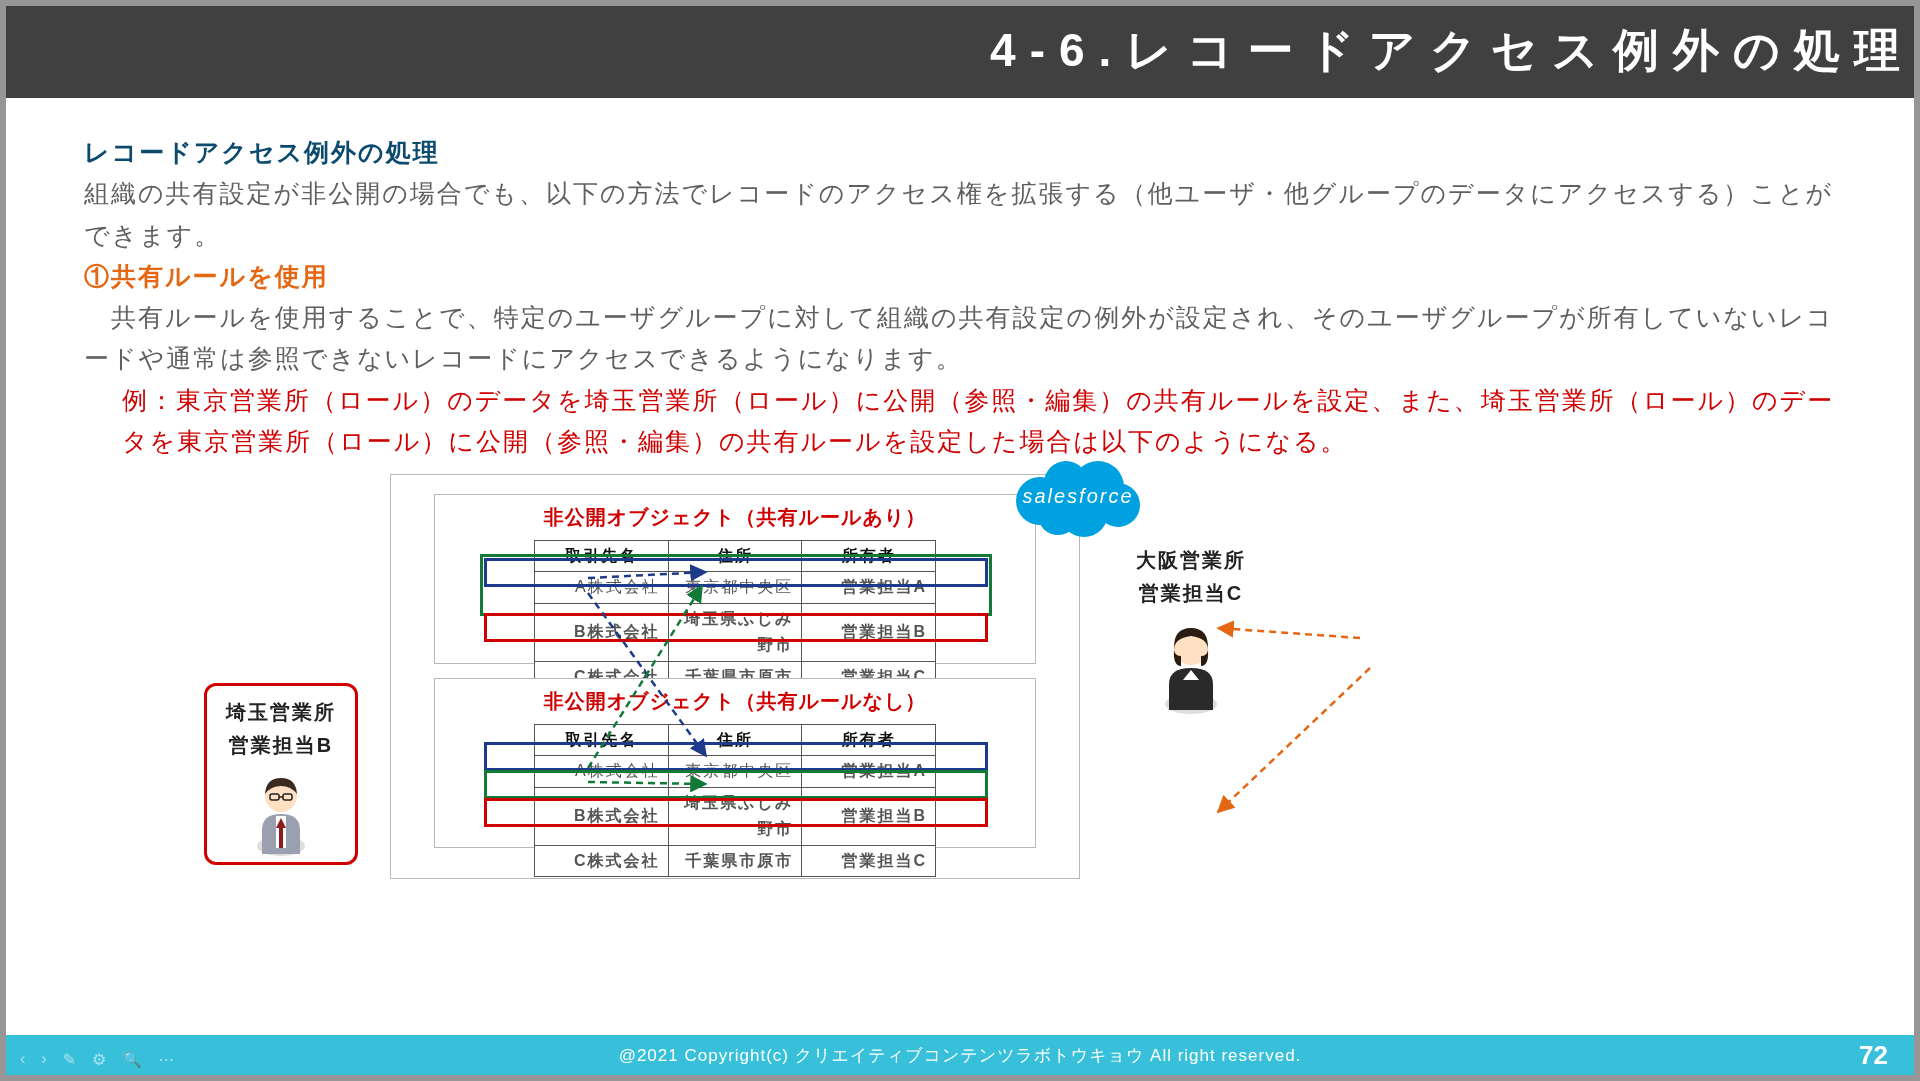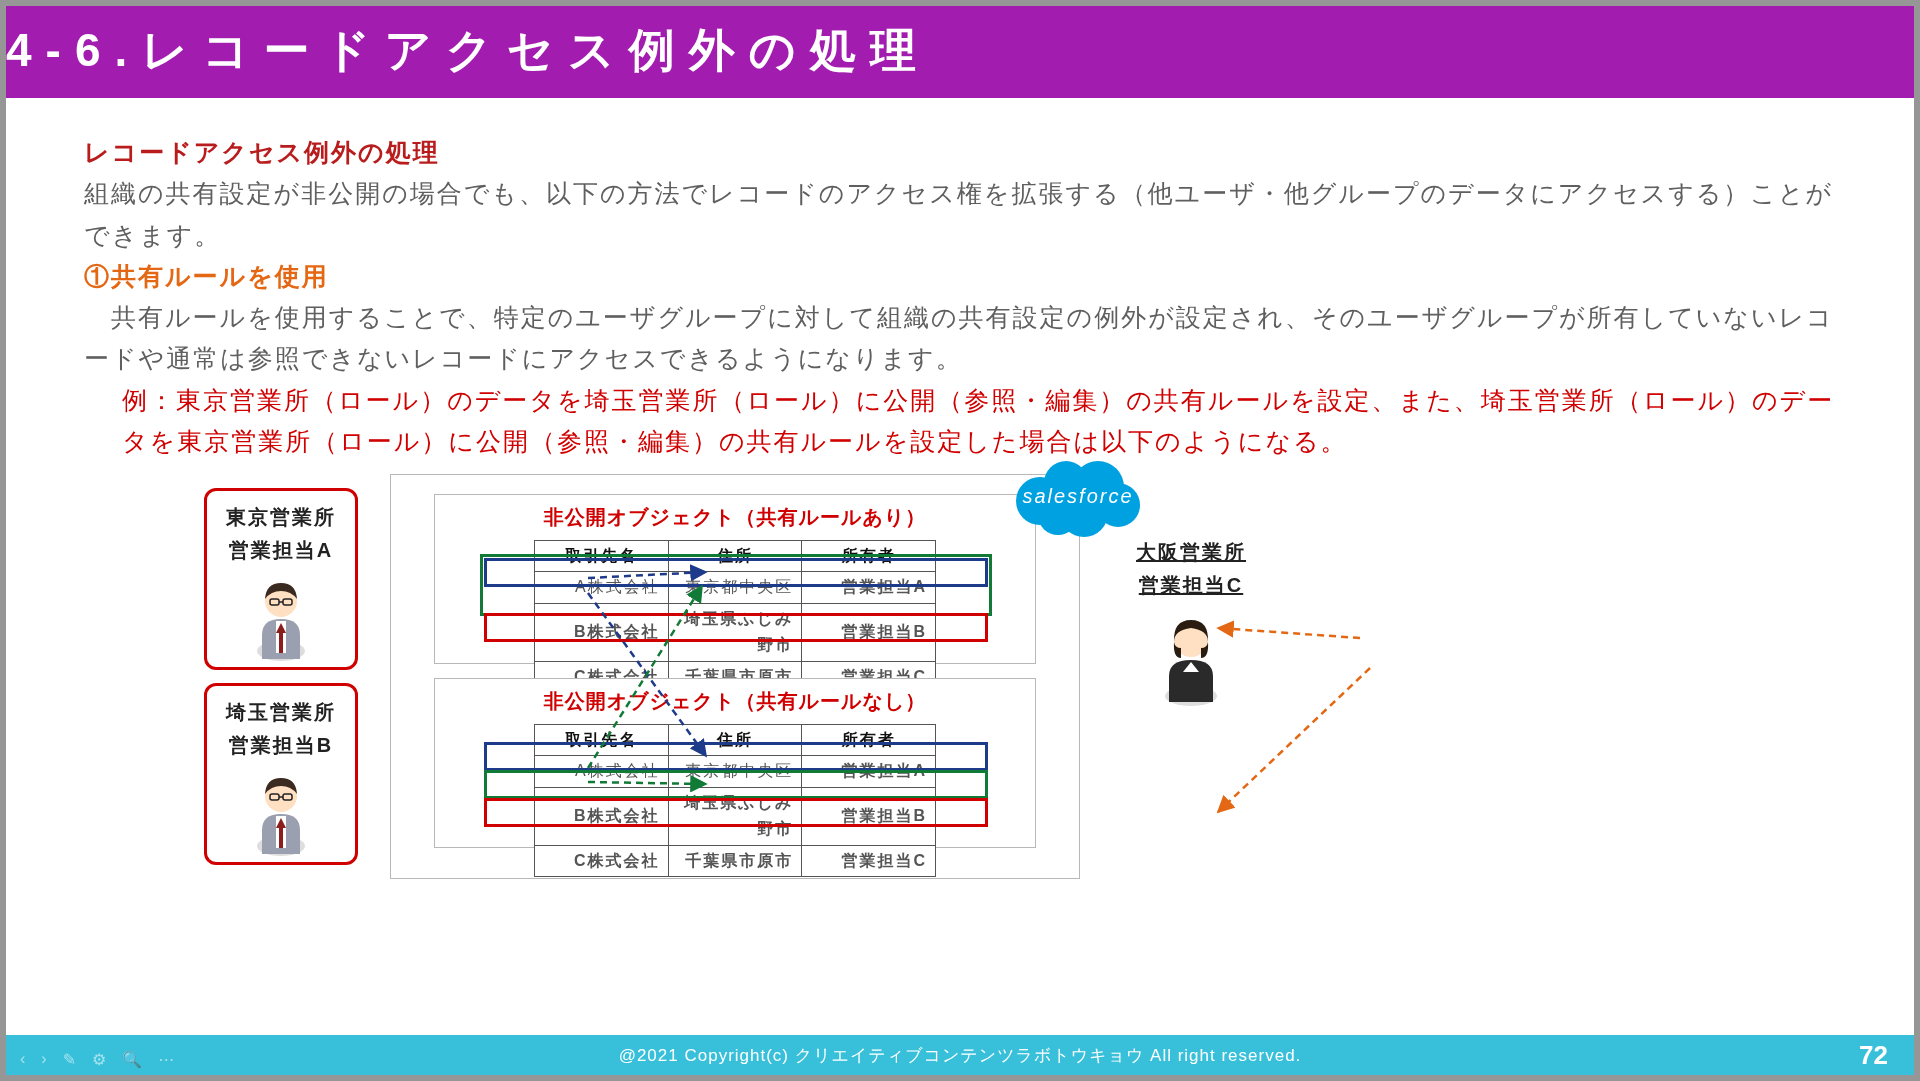--- a/index.html
+++ b/index.html
@@ -6,37 +6,37 @@
   body {
     width: 1920px;
     height: 1081px;
     font-family: "Hiragino Kaku Gothic ProN", "Meiryo", sans-serif;
     background: #ffffff;
     border: 6px solid #969696;
     position: relative;
     overflow: hidden;
   }
   .title-bar {
-    background: #a21caf;
+    background: #404040;
     color: #ffffff;
-    text-align: left;
+    text-align: right;
     font-size: 46px;
     font-weight: bold;
     letter-spacing: 14px;
     padding: 14px 0 16px;
   }
   .content {
     padding: 34px 78px 0 78px;
     font-size: 25px;
     color: #5f5f5f;
     line-height: 1.65;
     letter-spacing: 2px;
   }
   .subtitle {
-    color: #b91c1c;
+    color: #0c4a6e;
     font-weight: bold;
     font-size: 25px;
   }
   .orange { color: #e46713; font-weight: bold; }
   .red    { color: #d00000; margin-left: 38px; }
   .diagram {
     position: relative;
     margin: 6px auto 0;
     height: 440px;
   }
@@ -162,55 +162,39 @@
 
 <div class="content">
   <div class="subtitle">レコードアクセス例外の処理</div>
   <div>組織の共有設定が非公開の場合でも、以下の方法でレコードのアクセス権を拡張する（他ユーザ・他グループのデータにアクセスする）ことができます。</div>
   <div class="orange">①共有ルールを使用</div>
   <div>　共有ルールを使用することで、特定のユーザグループに対して組織の共有設定の例外が設定され、そのユーザグループが所有していないレコードや通常は参照できないレコードにアクセスできるようになります。</div>
   <div class="red">例：東京営業所（ロール）のデータを埼玉営業所（ロール）に公開（参照・編集）の共有ルールを設定、また、埼玉営業所（ロール）のデータを東京営業所（ロール）に公開（参照・編集）の共有ルールを設定した場合は以下のようになる。</div>
 
   <div class="diagram">
 
-    <div class="user-box" style="left:120px; top:20px;">
-      <div>東京営業所</div>
-      <div class="label2">営業担当A</div>
-      <svg viewBox="0 0 70 90">
-        <ellipse cx="35" cy="78" rx="24" ry="10" fill="#ddd"></ellipse>
-        <path d="M16 86 L16 62 Q16 46 35 46 Q54 46 54 62 L54 86 Z" fill="#9aa0af"></path>
-        <rect x="30" y="48" width="10" height="32" fill="#fff"></rect>
-        <polygon points="35,50 30,60 40,60" fill="#8b1d1d"></polygon>
-        <rect x="33" y="58" width="4" height="22" fill="#8b1d1d"></rect>
-        <circle cx="35" cy="28" r="16" fill="#ffe0c2"></circle>
-        <path d="M19 26 Q20 10 35 10 Q50 10 51 26 Q45 18 35 18 Q25 18 19 26Z" fill="#3b2a1f"></path>
-        <rect x="24" y="26" width="9" height="6" rx="2" fill="none" stroke="#222" stroke-width="1.5"></rect>
-        <rect x="37" y="26" width="9" height="6" rx="2" fill="none" stroke="#222" stroke-width="1.5"></rect>
-        <line x1="33" y1="29" x2="37" y2="29" stroke="#222" stroke-width="1.5"></line>
-      </svg>
-    </div>
 
     <div class="user-box" style="left:120px; top:215px;">
       <div>埼玉営業所</div>
       <div class="label2">営業担当B</div>
       <svg viewBox="0 0 70 90">
         <ellipse cx="35" cy="78" rx="24" ry="10" fill="#ddd"></ellipse>
         <path d="M16 86 L16 62 Q16 46 35 46 Q54 46 54 62 L54 86 Z" fill="#9aa0af"></path>
         <rect x="30" y="48" width="10" height="32" fill="#fff"></rect>
         <polygon points="35,50 30,60 40,60" fill="#8b1d1d"></polygon>
         <rect x="33" y="58" width="4" height="22" fill="#8b1d1d"></rect>
         <circle cx="35" cy="28" r="16" fill="#ffe0c2"></circle>
         <path d="M19 26 Q20 10 35 10 Q50 10 51 26 Q45 18 35 18 Q25 18 19 26Z" fill="#3b2a1f"></path>
         <rect x="24" y="26" width="9" height="6" rx="2" fill="none" stroke="#222" stroke-width="1.5"></rect>
         <rect x="37" y="26" width="9" height="6" rx="2" fill="none" stroke="#222" stroke-width="1.5"></rect>
         <line x1="33" y1="29" x2="37" y2="29" stroke="#222" stroke-width="1.5"></line>
       </svg>
     </div>
 
-    <div class="user-c" style="left:1052px; top:68px;text-decoration:underline;">
+    <div class="user-c" style="left:1052px; top:76px;">
       <div>大阪営業所</div>
       <div>営業担当C</div>
       <svg viewBox="0 0 80 100">
         <ellipse cx="40" cy="88" rx="26" ry="10" fill="#ddd"></ellipse>
         <path d="M18 94 L18 68 Q18 52 40 52 Q62 52 62 68 L62 94 Z" fill="#2a2a2a"></path>
         <polygon points="40,54 32,64 48,64" fill="#fff"></polygon>
         <circle cx="40" cy="32" r="17" fill="#ffe0c2"></circle>
         <path d="M23 34 Q22 12 40 12 Q58 12 57 34 Q57 22 40 20 Q23 22 23 34Z" fill="#2a1c10"></path>
         <path d="M23 34 Q22 50 30 50 L30 40 Q24 40 23 34Z" fill="#2a1c10"></path>
         <path d="M57 34 Q58 50 50 50 L50 40 Q56 40 57 34Z" fill="#2a1c10"></path>

